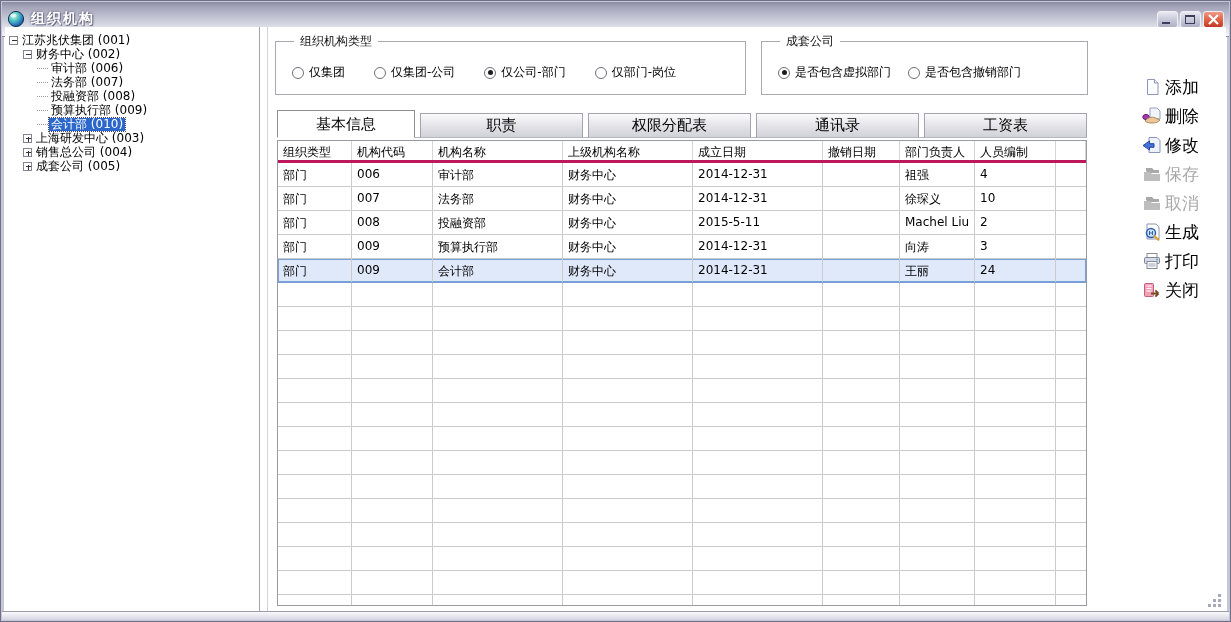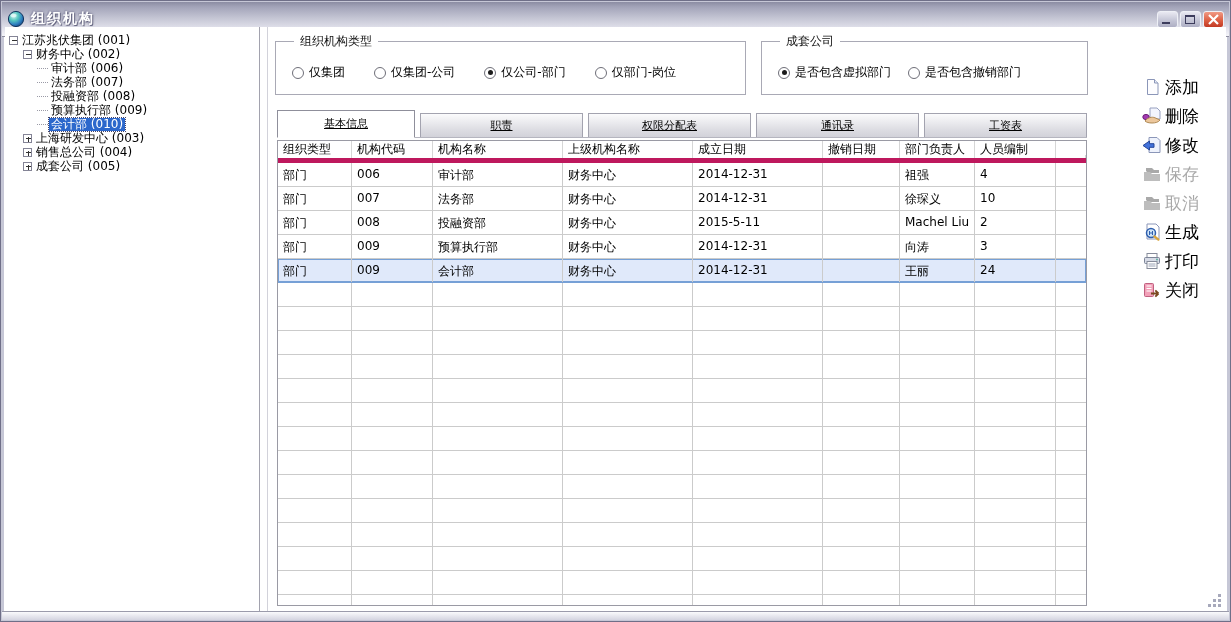--- a/index.html
+++ b/index.html
@@ -55,29 +55,29 @@
   .rb { width:12px; height:12px; border:1px solid #6e6e78; border-radius:50%; background:#fff;
         position:relative; flex:0 0 auto; }
   .rb.on::after { content:''; position:absolute; left:2.5px; top:2.5px; width:5px; height:5px;
                   border-radius:50%; background:#1c1c1c; }
 
   
   .tabstrip { position:absolute; left:9px; top:83px; width:810px; height:28px; display:flex; gap:5px;
               border-bottom:1px solid #b5b5bf; }
   .tab { flex:1; margin-top:3px; background:linear-gradient(180deg,#fbfbfc,#dcdce2 70%,#d2d2d9);
          border:1px solid #a3a3af; border-bottom:none; text-align:center; line-height:23px;
-         font-size:11px; cursor:pointer;text-decoration:underline; }
+         font-size:15px; cursor:pointer; }
   .tab.active { flex:0 0 138px; margin-top:0; background:#fff; border:1px solid #8f8f9b; border-bottom:1px solid #fff;
                 margin-bottom:-1px; line-height:26px; }
 
   
   .grid { position:absolute; left:9px; top:113px; width:810px; bottom:5px;
           border:1px solid #9a9aa4; background:#fff; overflow:hidden; }
   .gr { display:flex; height:24px; border-bottom:1px solid #cbcbcb; }
-  .gr.h { height:22px; border-bottom:5px solid #be185d;align-items:flex-end; }
+  .gr.h { height:22px; border-bottom:3px solid #be185d; }
   .gc { padding-top:4px; padding-left:5px; font-size:12px; border-right:1px solid #cbcbcb;
         overflow:hidden; white-space:nowrap; }
   .gr.h .gc { padding-top:3px; border-right:1px solid #d6d6d6; }
   .c0{width:74px;} .c1{width:81px;} .c2{width:130px;} .c3{width:130px;} .c4{width:130px;}
   .c5{width:77px;} .c6{width:75px;} .c7{width:81px;} .c8{flex:1; border-right:none;}
   .gr.sel { background:#e0e9fa; box-shadow:inset 0 0 0 1px #76a0d6; border-bottom-color:#76a0d6; }
 
   
   .actions { position:absolute; right:6px; top:48px; width:78px; display:flex; flex-direction:column; }
   .act { display:flex; align-items:center; gap:3px; height:24px; margin-bottom:5px;

